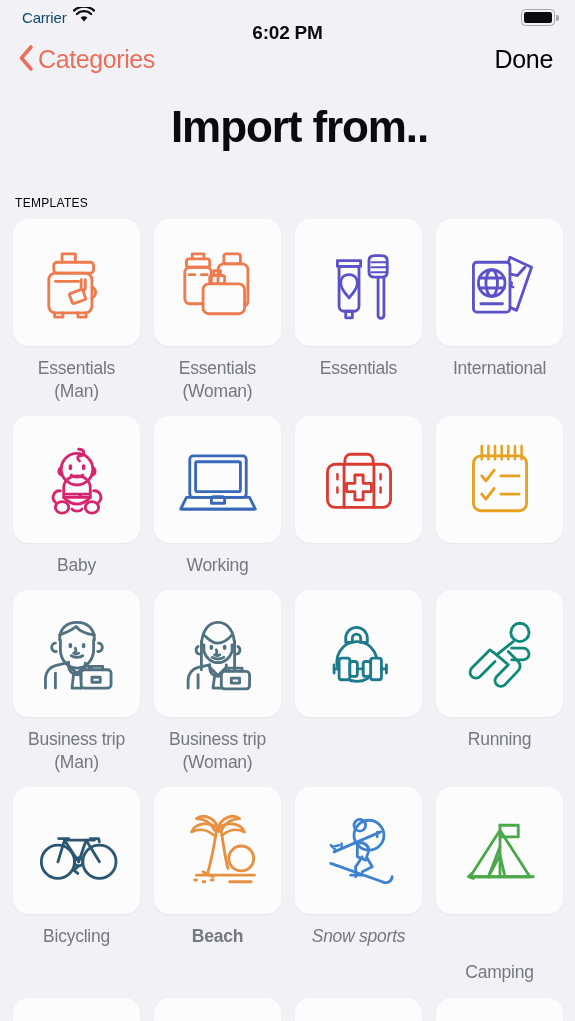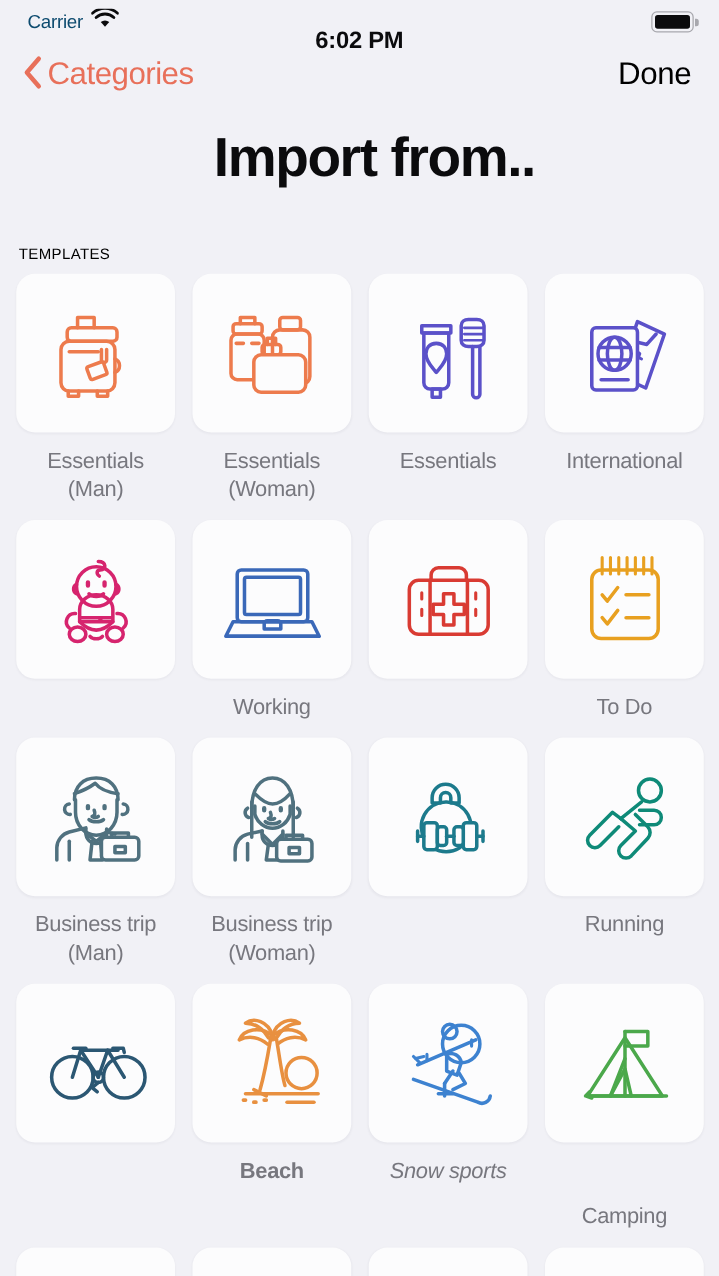--- a/index.html
+++ b/index.html
@@ -199,20 +199,21 @@
     <path d="M33 70 h30" stroke-width="3.4" fill="none" stroke-linecap="round" stroke-linejoin="round"></path>
     <path d="M32 74 q16 16 32 0" stroke-width="3.4" fill="none" stroke-linecap="round" stroke-linejoin="round"></path>
     <path d="M28 66 a8 8 0 0 0 -6 14" stroke-width="3.4" fill="none" stroke-linecap="round" stroke-linejoin="round"></path>
           <path d="M68 66 a8 8 0 0 1 6 14" stroke-width="3.4" fill="none" stroke-linecap="round" stroke-linejoin="round"></path>
     <ellipse cx="30" cy="86" rx="8" ry="7" stroke-width="3.4" fill="none" stroke-linecap="round" stroke-linejoin="round"></ellipse>
           <ellipse cx="66" cy="86" rx="8" ry="7" stroke-width="3.4" fill="none" stroke-linecap="round" stroke-linejoin="round"></ellipse>
     <path d="M42 88 a7 5 0 0 0 12 0" stroke-width="3.4" fill="none" stroke-linecap="round" stroke-linejoin="round"></path>
     <circle cx="52" cy="71" r="1.8" fill="currentColor"></circle>
         </svg>
       </div>
+      <div class="tile-label" style="white-space: pre-line;">Baby</div>
     </div>
     <div class="tile">
       <div class="tile-card">
         <svg width="88" height="88" viewBox="0 0 96 106" style="color:#3A68B8" stroke="#3A68B8">
     <rect x="14" y="24" width="68" height="50" rx="4" stroke-width="3.4" fill="none" stroke-linecap="round" stroke-linejoin="round"></rect>
     <rect x="21" y="31" width="54" height="36" rx="2" stroke-width="3.4" fill="none" stroke-linecap="round" stroke-linejoin="round"></rect>
     <path d="M10 74 h76 l7 14 h-90 z" stroke-width="3.4" fill="none" stroke-linecap="round" stroke-linejoin="round"></path>
     <path d="M40 76 a3 3 0 0 1 3 -3 h10 a3 3 0 0 1 3 3 v5 h-16 z" stroke-width="3.4" fill="none" stroke-linecap="round" stroke-linejoin="round"></path>
     <path d="M4 88 h88" stroke-width="3.4" fill="none" stroke-linecap="round" stroke-linejoin="round"></path>
         </svg>
@@ -234,21 +235,20 @@
       <div class="tile-card">
         <svg width="88" height="88" viewBox="0 0 96 106" style="color:#E8A020" stroke="#E8A020">
     <rect x="16" y="24" width="64" height="66" rx="9" stroke-width="3.4" fill="none" stroke-linecap="round" stroke-linejoin="round"></rect>
     <path d="M26 12 v16 M34 12 v16 M42 12 v16 M50 12 v16 M58 12 v16 M66 12 v16 M74 12 v16" stroke-width="3" fill="none" stroke-linecap="round"></path>
     <path d="M26 48 l5 6 l10 -13" stroke-width="3.4" fill="none" stroke-linecap="round" stroke-linejoin="round"></path>
     <path d="M49 48 h22" stroke-width="3.4" fill="none" stroke-linecap="round" stroke-linejoin="round"></path>
     <path d="M26 70 l5 6 l10 -13" stroke-width="3.4" fill="none" stroke-linecap="round" stroke-linejoin="round"></path>
     <path d="M49 70 h22" stroke-width="3.4" fill="none" stroke-linecap="round" stroke-linejoin="round"></path>
         </svg>
       </div>
-      <div class="tile-label" style="white-space: pre-line;">To Do</div>
     </div>
     <div class="tile">
       <div class="tile-card">
         <svg width="88" height="88" viewBox="0 0 96 106" style="color:#50717F" stroke="#50717F">
     <path d="M27 36 c0 -13 8 -21 21 -21 c13 0 21 8 21 21" stroke-width="3.4" fill="none" stroke-linecap="round" stroke-linejoin="round"></path>
     <path d="M27 30 q12 -4 20 -10 q6 8 22 10" stroke-width="3.4" fill="none" stroke-linecap="round" stroke-linejoin="round"></path>
     <path d="M28 36 v12 a20 22 0 0 0 40 0 V36" stroke-width="3.4" fill="none" stroke-linecap="round" stroke-linejoin="round"></path>
     <path d="M22 40 a5 5 0 0 0 1 10" stroke-width="3.4" fill="none" stroke-linecap="round" stroke-linejoin="round"></path>
           <path d="M74 40 a5 5 0 0 1 -1 10" stroke-width="3.4" fill="none" stroke-linecap="round" stroke-linejoin="round"></path>
     <path d="M40 42 v2 M56 42 v2" stroke-width="4.2" fill="none" stroke-linecap="round"></path>
@@ -328,20 +328,21 @@
     <circle cx="50" cy="66" r="5" stroke-width="3.4" fill="none" stroke-linecap="round" stroke-linejoin="round"></circle>
     <path d="M50 66 l9 -26 h10" stroke-width="3.4" fill="none" stroke-linecap="round" stroke-linejoin="round"></path>
     <path d="M59 40 l-26 0 l17 26" stroke-width="3.4" fill="none" stroke-linecap="round" stroke-linejoin="round"></path>
     <path d="M33 40 l-8 26" stroke-width="3.4" fill="none" stroke-linecap="round" stroke-linejoin="round"></path>
     <path d="M59 40 l16 26" stroke-width="3.4" fill="none" stroke-linecap="round" stroke-linejoin="round"></path>
     <path d="M26 38 h12" stroke-width="3.4" fill="none" stroke-linecap="round" stroke-linejoin="round"></path>
     <path d="M64 38 h10 l1 4" stroke-width="3.4" fill="none" stroke-linecap="round" stroke-linejoin="round"></path>
     <path d="M50 71 l-6 5 l5 4" stroke-width="3.4" fill="none" stroke-linecap="round" stroke-linejoin="round"></path>
         </svg>
       </div>
+      <div class="tile-label" style="white-space: pre-line;">Bicycling</div>
     </div>
     <div class="tile">
       <div class="tile-card">
         <svg width="88" height="88" viewBox="0 0 96 106" style="color:#E89040" stroke="#E89040">
     <path d="M48 26 c-12 -10 -28 -6 -32 4 c10 -5 20 -2 27 4" stroke-width="3.4" fill="none" stroke-linecap="round" stroke-linejoin="round"></path>
     <path d="M48 26 c12 -10 28 -6 32 4 c-10 -5 -20 -2 -27 4" stroke-width="3.4" fill="none" stroke-linecap="round" stroke-linejoin="round"></path>
     <path d="M48 26 c-4 -14 -18 -18 -26 -12 c10 0 18 6 22 14" stroke-width="3.4" fill="none" stroke-linecap="round" stroke-linejoin="round"></path>
     <path d="M48 26 c4 -14 18 -18 26 -12 c-10 0 -18 6 -22 14" stroke-width="3.4" fill="none" stroke-linecap="round" stroke-linejoin="round"></path>
     <circle cx="48" cy="28" r="3" fill="currentColor"></circle>
     <path d="M46 30 c-3 18 -6 34 -10 48" stroke-width="3.4" fill="none" stroke-linecap="round" stroke-linejoin="round"></path>

